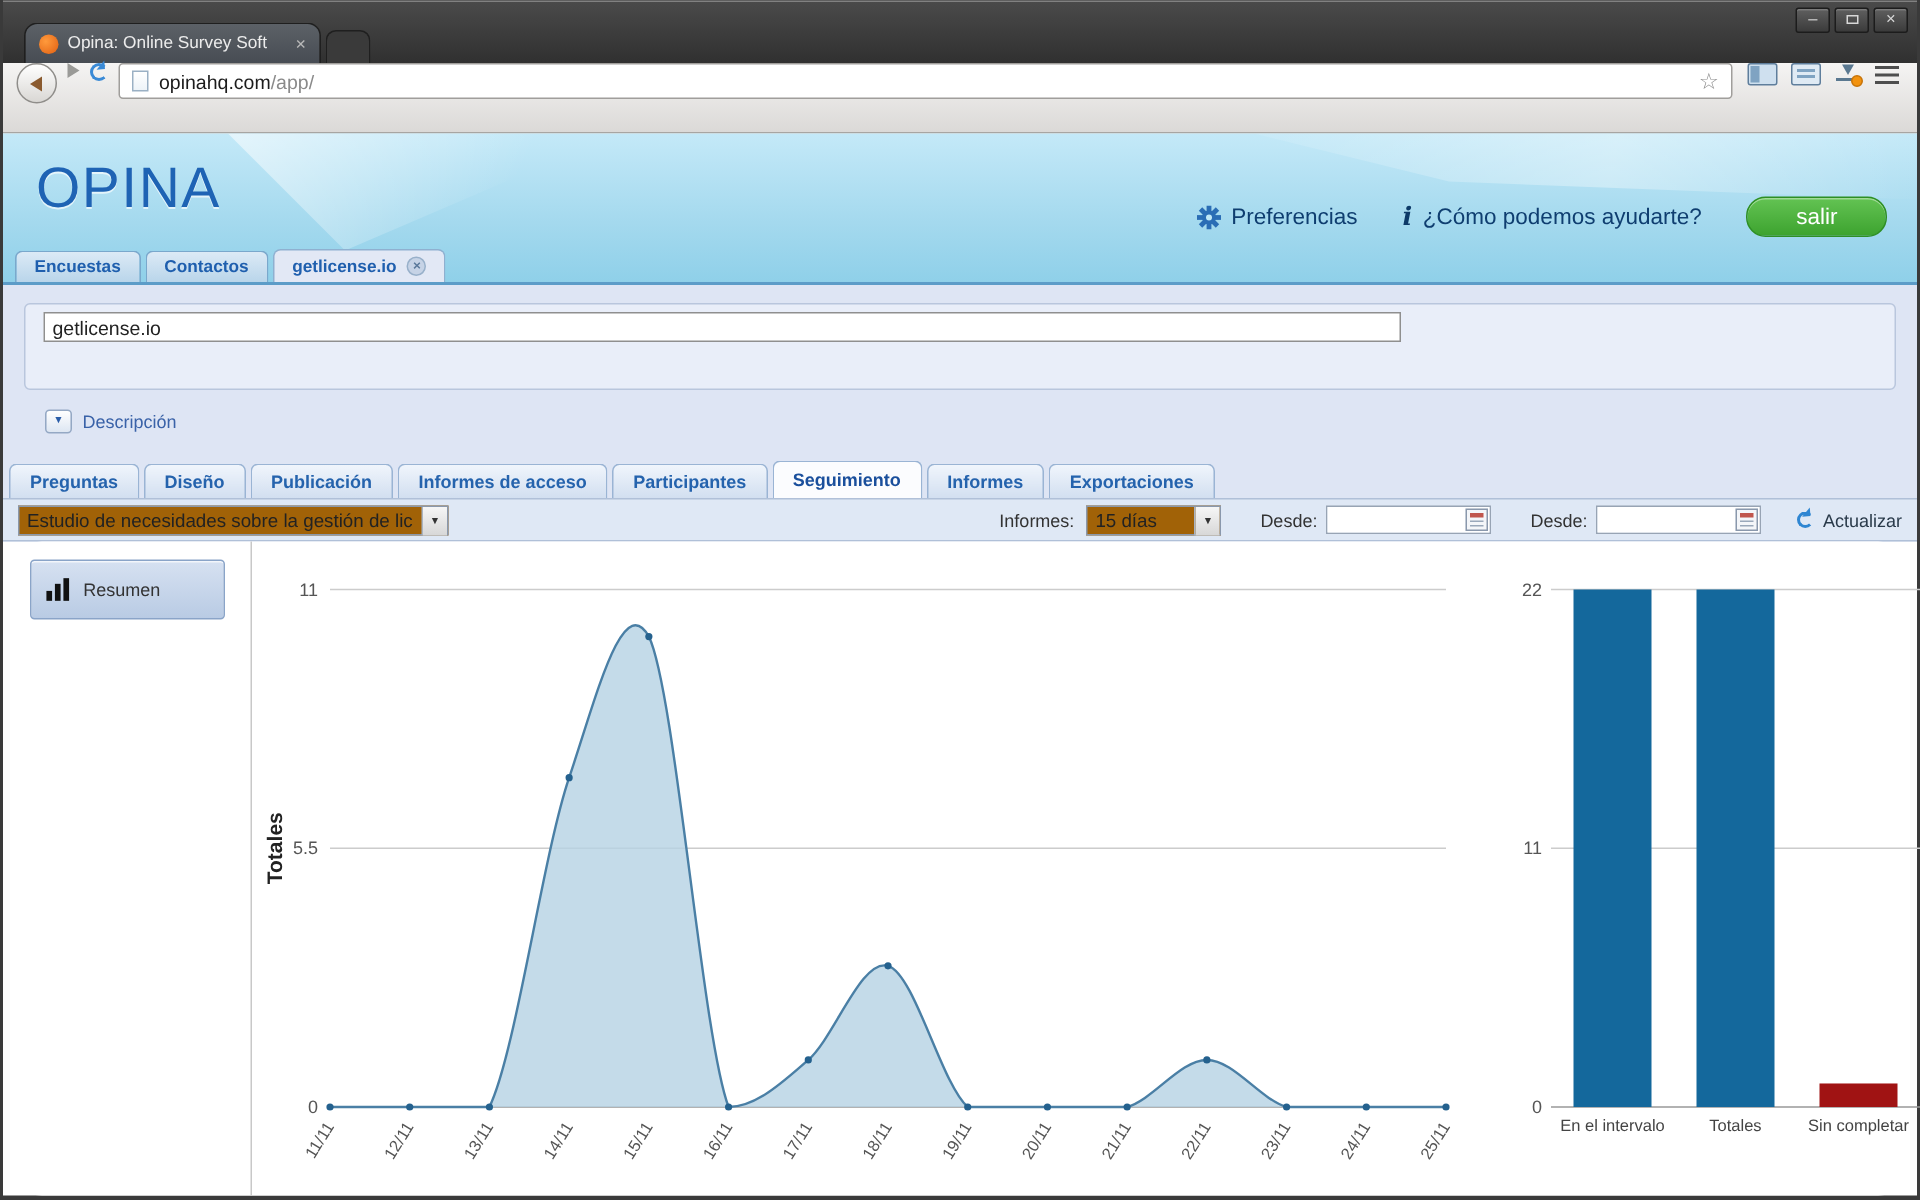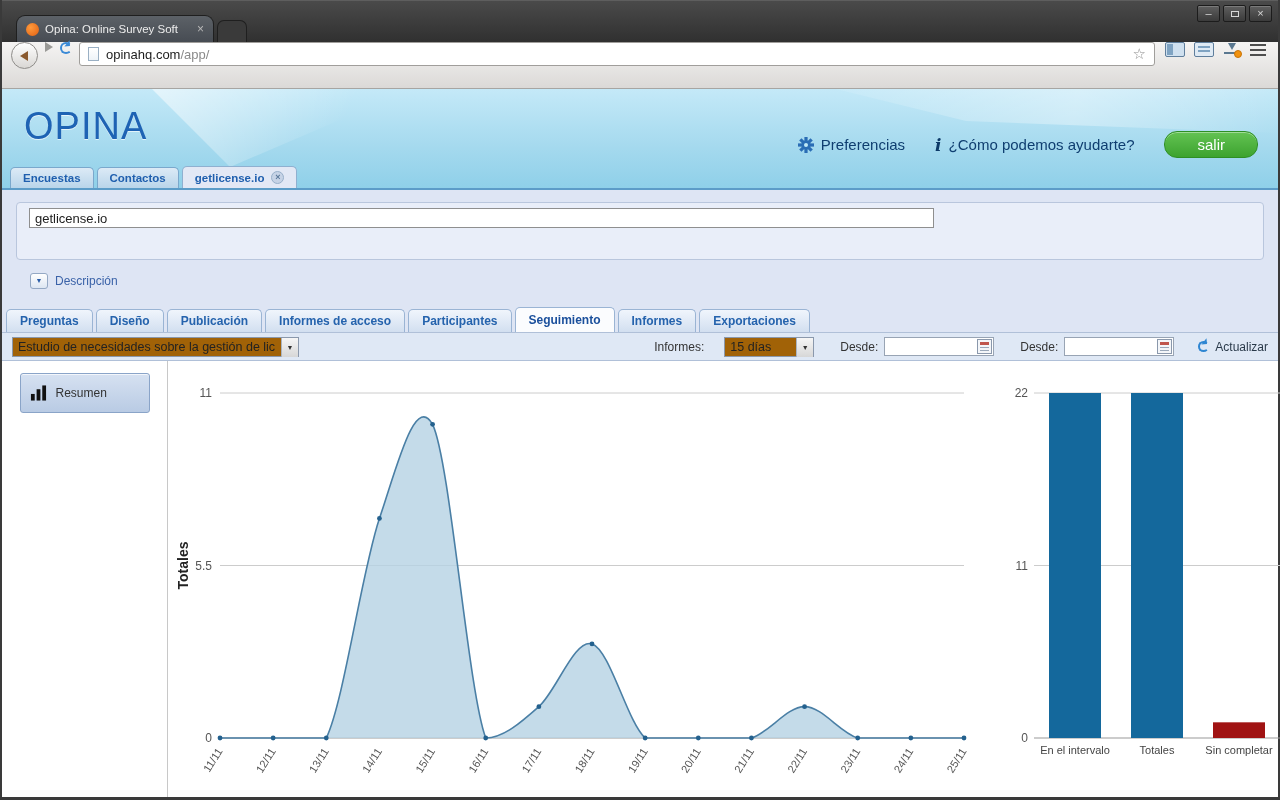--- a/index.html
+++ b/index.html
@@ -69,21 +69,21 @@
   .survey-tabs { background:#dee5f4; height:30px; display:flex; gap:3px; align-items:flex-end; padding-left:4px; flex-shrink:0; }
   .s-tab { height:23px; padding:0 13px; background:linear-gradient(#f0f5fc,#d2dff0); border:1px solid #9ab4d4; border-bottom:none; border-radius:5px 5px 0 0; font-size:12px; font-weight:bold; color:#2563ad; display:flex; align-items:center; }
   .s-tab.active { height:25px; background:#fbfcfe; color:#1a4f9c; }
 
   
   .filter-bar { height:29px; background:#dfe8f5; border-top:1px solid #b0c0d8; border-bottom:1px solid #b0c0d8; display:flex; align-items:center; padding:0 10px; font-size:12px; color:#333; flex-shrink:0; }
   .sel { height:20px; background:#a16207; border:1px solid #8a98ac; display:flex; align-items:flex-start; font-size:12.5px; color:#222; }
   .sel-text { flex:1; padding:2px 5px 0; white-space:nowrap; overflow:hidden; }
   .sel-btn { width:17px; background:linear-gradient(#f6f6f6,#d7d7d7); border-left:1px solid #aab4c2; font-size:7px; color:#333; text-align:center; line-height:19px; }
   .study-sel { width:287px; }
-  .interval-sel { width:90px; margin-left:20px; }
+  .interval-sel { width:90px; margin-left:8px; }
   .flabel { margin-left:26px; }
   .date-wrap { position:relative; width:110px; height:19px; margin-left:6px; background:#fff; border:1px solid #98a4b4; }
   .date-input { width:100%; height:100%; border:none; padding:0 18px 0 4px; font-size:12px; font-family:"Liberation Sans",sans-serif; }
   .cal-btn { position:absolute; right:1px; top:1px; width:15px; height:15px; border:1px solid #8a98ac; background:#f4f6f9; }
   .cal-btn::before { content:""; position:absolute; left:2px; right:2px; top:2px; height:3px; background:#c0564d; }
   .cal-btn::after { content:""; position:absolute; left:2px; right:2px; top:7px; height:1px; background:#9aa8ba; box-shadow:0 3px 0 #9aa8ba; }
   .update { margin-left:24px; display:flex; align-items:center; gap:6px; color:#2a3a4a; }
   .refresh-blue { width:11px; height:11px; border:2px solid #2f86d2; border-radius:50%; border-right-color:transparent; position:relative; display:inline-block; }
   .refresh-blue::after { content:""; position:absolute; right:-4px; top:-3px; border:4px solid transparent; border-left-color:#2f86d2; transform:rotate(40deg); }
 

